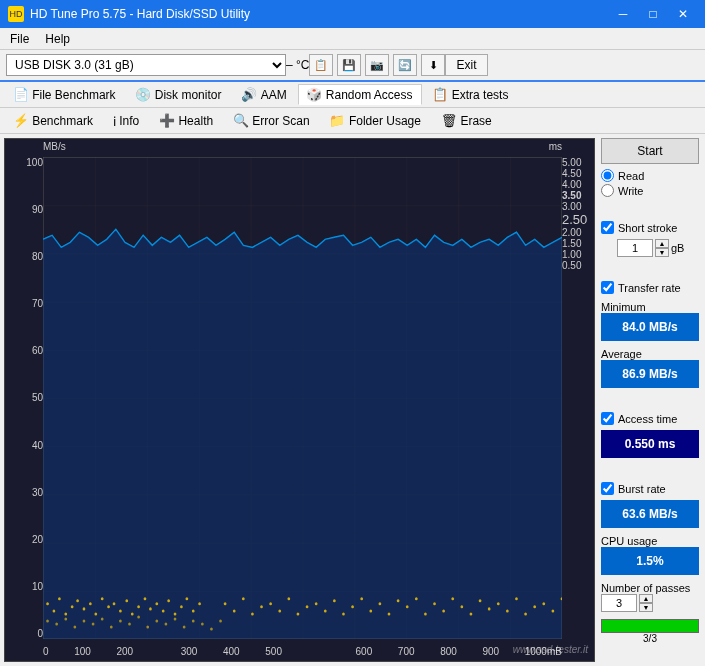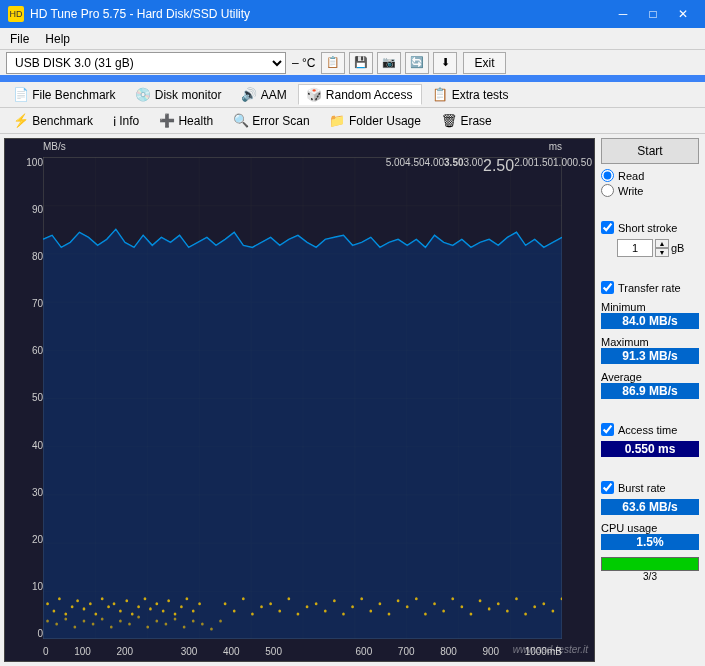--- a/index.html
+++ b/index.html
@@ -10,21 +10,21 @@
     .title-bar-left { display: flex; align-items: center; gap: 6px; font-size: 12px; }
     .title-bar-icon { width: 16px; height: 16px; background: #ffd700; border-radius: 2px; display: flex; align-items: center; justify-content: center; font-size: 9px; color: #333; }
     .title-bar-controls { display: flex; gap: 2px; }
     .title-btn { width: 28px; height: 20px; border: none; background: transparent; color: white; cursor: pointer; font-size: 12px; display: flex; align-items: center; justify-content: center; }
 
     
     .menu-bar { background: #f0f0f0; border-bottom: 1px solid #ccc; display: flex; align-items: center; padding: 2px 4px; height: 22px; gap: 4px; }
     .menu-item { padding: 2px 6px; cursor: pointer; font-size: 12px; }
 
     
-    .toolbar { background: #f0f0f0; border-bottom: 7px solid #3b82f6; padding: 3px 6px; display: flex; align-items: center; gap: 6px; height: 32px; }
+    .toolbar { background: #f0f0f0; border-bottom: 2px solid #3b82f6; padding: 3px 6px; display: flex; align-items: center; height: 32px; }
     .device-select { width: 280px; height: 22px; border: 1px solid #999; background: white; font-size: 12px; padding: 0 4px; }
     .toolbar-icons { display: flex; gap: 4px; }
     .toolbar-icon-btn { width: 24px; height: 22px; border: 1px solid #aaa; background: #f5f5f5; cursor: pointer; display: flex; align-items: center; justify-content: center; font-size: 11px; }
     .exit-btn { padding: 2px 10px; border: 1px solid #aaa; background: #f5f5f5; cursor: pointer; font-size: 12px; height: 22px; }
 
     
     .tabs-row { background: #f0f0f0; border-bottom: 1px solid #ccc; display: flex; align-items: center; padding: 2px 4px; height: 26px; gap: 2px; }
     .tab-item { display: flex; align-items: center; gap: 3px; padding: 2px 8px; cursor: pointer; font-size: 12px; border: 1px solid transparent; }
     .tab-item.active { background: white; border: 1px solid #ccc; border-bottom: 1px solid white; }
     .tab-icon { font-size: 13px; }
@@ -42,21 +42,21 @@
     .right-panel { width: 110px; padding: 4px 6px; display: flex; flex-direction: column; gap: 5px; font-size: 11px; }
     .start-btn { width: 100%; height: 26px; background: #e0e0e0; border: 1px solid #999; cursor: pointer; font-size: 12px; font-weight: 500; }
     .radio-group { display: flex; flex-direction: column; gap: 2px; }
     .radio-label { display: flex; align-items: center; gap: 4px; cursor: pointer; font-size: 11px; }
     .checkbox-label { display: flex; align-items: center; gap: 4px; cursor: pointer; font-size: 11px; margin-top: 19px; }
     .spinner-row { display: flex; align-items: center; gap: 2px; margin-left: 16px; }
     .spinner-input { width: 36px; height: 18px; border: 1px solid #999; font-size: 11px; text-align: center; }
     .spinner-btns { display: flex; flex-direction: column; }
     .spin-btn { width: 14px; height: 9px; border: 1px solid #999; background: #f0f0f0; cursor: pointer; font-size: 7px; display: flex; align-items: center; justify-content: center; line-height: 1; }
     .stat-label { font-size: 11px; color: #000; margin-top: 2px; }
-    .stat-value { font-size: 12px; font-weight: bold; color: white; padding: 1px 4px; text-align: center; width: 100%; display: block; }
+    .stat-value { font-size: 12px; font-weight: bold; color: white; padding: 7px 4px; text-align: center; width: 100%; display: block; }
     .stat-blue { background: #0066cc; }
     .stat-darkblue { background: #000080; }
     .passes-input { width: 36px; height: 18px; border: 1px solid #999; font-size: 11px; text-align: center; }
     .progress-bar-container { width: 100%; height: 14px; background: #333; border: 1px solid #666; margin-top: 2px; }
     .progress-bar-fill { height: 100%; background: #00cc00; }
     .progress-text { font-size: 10px; color: #000; text-align: center; }
     .passes-row { display: flex; align-items: center; gap: 2px; }
     .watermark { position: absolute; bottom: 6px; right: 6px; font-size: 10px; color: rgba(255,255,255,0.4); font-style: italic; }
 
     svg.chart-svg { width: 100%; height: 100%; }
@@ -272,27 +272,27 @@
       <span style="font-size:10px;color:#ccc;text-align:right;">70</span>
       <span style="font-size:10px;color:#ccc;text-align:right;">60</span>
       <span style="font-size:10px;color:#ccc;text-align:right;">50</span>
       <span style="font-size:10px;color:#ccc;text-align:right;">40</span>
       <span style="font-size:10px;color:#ccc;text-align:right;">30</span>
       <span style="font-size:10px;color:#ccc;text-align:right;">20</span>
       <span style="font-size:10px;color:#ccc;text-align:right;">10</span>
       <span style="font-size:10px;color:#ccc;text-align:right;">0</span>
     </div>
 
-    <div style="position:absolute; right:2px; top:18px; bottom:22px; width:30px; display:flex; flex-direction:row; justify-content:flex-end;">
+    <div style="position:absolute; right:2px; top:18px; bottom:22px; width:30px; display:flex; flex-direction:column; justify-content:flex-start;">
       <span style="font-size:10px;color:#ccc;">5.00</span>
       <span style="font-size:10px;color:#ccc;">4.50</span>
       <span style="font-size:10px;color:#ccc;">4.00</span>
       <span style="font-size:10px;color:#ccc;font-weight:bold;">3.50</span>
       <span style="font-size:10px;color:#ccc;">3.00</span>
-      <span style="font-size:16px;color:#ccc;">2.50</span>
+      <span style="font-size:13px;color:#ccc;">2.50</span>
       <span style="font-size:10px;color:#ccc;">2.00</span>
       <span style="font-size:10px;color:#ccc;">1.50</span>
       <span style="font-size:10px;color:#ccc;">1.00</span>
       <span style="font-size:10px;color:#ccc;">0.50</span>
     </div>
 
     <div style="position:absolute; bottom:4px; left:38px; right:32px; display:flex; justify-content:space-between;">
       <span style="font-size:10px;color:#ccc;">0</span>
       <span style="font-size:10px;color:#ccc;">100</span>
       <span style="font-size:10px;color:#ccc;">200</span>
@@ -339,24 +339,20 @@
     <label class="checkbox-label">
       <input type="checkbox" checked="" style="">
       <span>Transfer rate</span>
     </label>
 
     <div>
       <div class="stat-label">Minimum</div>
       <span class="stat-value stat-blue">84.0 MB/s</span>
     </div>
 
-    <div>
-      <div class="stat-label">Maximum</div>
-      <span class="stat-value stat-blue">91.3 MB/s</span>
-    </div>
 
     <div>
       <div class="stat-label">Average</div>
       <span class="stat-value stat-blue">86.9 MB/s</span>
     </div>
 
     <label class="checkbox-label">
       <input type="checkbox" checked="" style="">
       <span>Access time</span>
     </label>
@@ -366,20 +362,30 @@
       <input type="checkbox" checked="" style="">
       <span>Burst rate</span>
     </label>
     <span class="stat-value stat-blue">63.6 MB/s</span>
 
     <div>
       <div class="stat-label">CPU usage</div>
       <span class="stat-value stat-blue">1.5%</span>
     </div>
 
+    <div>
+      <div class="stat-label">Number of passes</div>
+      <div class="passes-row">
+        <input type="text" class="passes-input" value="3" style="">
+        <div class="spinner-btns">
+          <button class="spin-btn">▲</button>
+          <button class="spin-btn">▼</button>
+        </div>
+      </div>
+    </div>
 
     <div>
       <div class="progress-bar-container">
         <div class="progress-bar-fill" style="width:100%"></div>
       </div>
       <div class="progress-text">3/3</div>
     </div>
   </div>
 </div>
 

